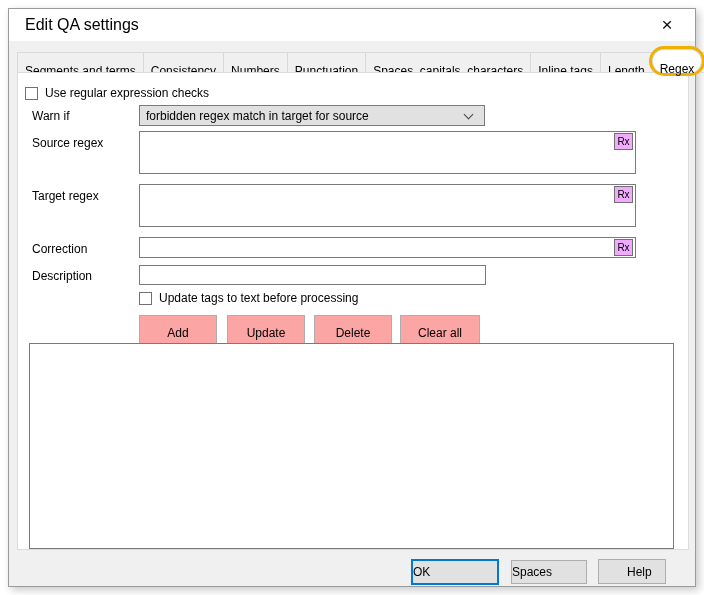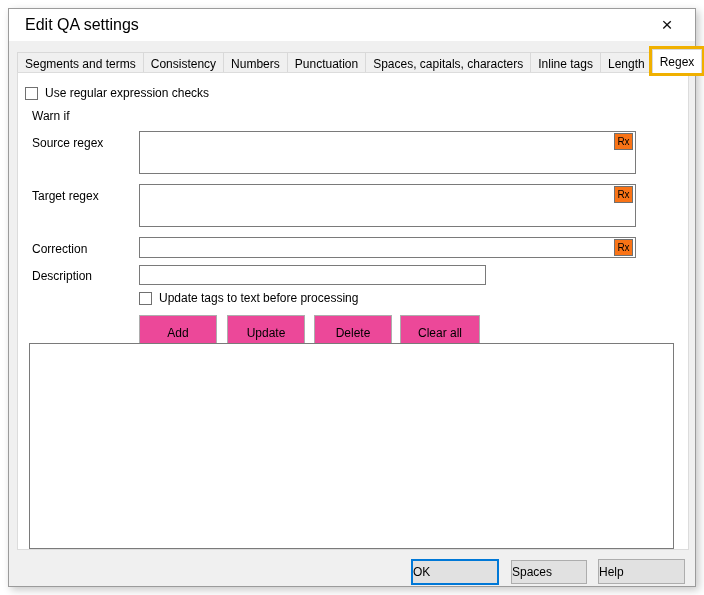--- a/index.html
+++ b/index.html
@@ -11,50 +11,50 @@
             box-shadow:3px 3px 8px rgba(0,0,0,0.22); }
 
   .titlebar { position:absolute; left:0; top:0; width:100%; height:32px; background:#ffffff; }
   .title { position:absolute; left:16px; top:0; line-height:32px; font-size:16px; }
   .close-btn { position:absolute; right:10px; top:2px; width:36px; height:28px;
                display:flex; align-items:center; justify-content:center;
                font-size:19px; font-weight:300; color:#111; cursor:default; }
 
   
   .tabs { position:absolute; left:8px; top:40px; height:24px; display:flex; align-items:flex-end; }
-  .tab { height:21px; line-height:20px; padding:1px 7px; background:#f0f0f0;
+  .tab { height:21px; line-height:20px; padding:8px 7px; background:#f0f0f0;
          border:1px solid #d9d9d9; margin-left:-1px; white-space:nowrap; }
   .tab:first-child { margin-left:0; }
   .tab.active { height:24px; line-height:22px; background:#ffffff; border-bottom:none;
                 position:relative; z-index:3; }
-  .tab.highlighted { box-shadow:0 0 0 3px var(--hl,#f0b000); z-index:4; }
+  .tab.highlighted { box-shadow:0 0 0 3px var(--hl,#f0b000); z-index:4;border-radius:12px; }
 
   .tabpage { position:absolute; left:8px; top:63px; width:672px; height:478px;
              background:#ffffff; border:1px solid #dcdcdc; }
 
   
   .lbl { position:absolute; white-space:nowrap; }
   .cb-row { position:absolute; display:flex; align-items:center; gap:7px; }
   .cb-box { width:13px; height:13px; background:#fff; border:1px solid #707070; flex:0 0 auto; }
 
   .combo { position:absolute; left:121px; top:32px; width:346px; height:21px;
            background:#e1e1e1; border:1px solid #7a7a7a;
            display:flex; align-items:center; padding:0 6px; }
   .combo-text { flex:1 1 auto; white-space:nowrap; overflow:hidden; }
   .combo-arrow { width:7px; height:7px; border-right:1px solid #444; border-bottom:1px solid #444;
                  transform:rotate(45deg); margin:-3px 6px 0 0; flex:0 0 auto; }
 
   .txtarea { position:absolute; background:#fff; border:1px solid #7a7a7a; resize:none;
              font-family:"Liberation Sans", sans-serif; font-size:12px; padding:2px 22px 2px 4px; outline:none; }
   .txtline { position:absolute; background:#fff; border:1px solid #7a7a7a;
              font-family:"Liberation Sans", sans-serif; font-size:12px; padding:0 4px; outline:none; }
-  .rx-btn { position:absolute; width:19px; height:17px; background:#f97316; border:1px solid #707070;
+  .rx-btn { position:absolute; width:19px; height:17px; background:#f0abfc; border:1px solid #707070;
             font-size:10px; line-height:15px; text-align:center; z-index:2; }
 
-  .act-btn { position:absolute; top:242px; height:35px; background:#ec4899; border:1px solid #adadad;
+  .act-btn { position:absolute; top:242px; height:35px; background:#fca5a5; border:1px solid #adadad;
              font-family:"Liberation Sans", sans-serif; font-size:12px; text-align:center; }
 
   .listbox { position:absolute; left:11px; top:270px; width:645px; height:206px;
              background:#fff; border:1px solid #7a7a7a; }
 
   .foot-btn { position:absolute; background:#e1e1e1; border:1px solid #adadad;
               font-family:"Liberation Sans", sans-serif; font-size:12px; text-align:left; }
   .foot-btn.default { border:2px solid var(--accent,#0078d7); }
 </style>
 </head>
@@ -80,20 +80,24 @@
   </div>
 
   <div class="tabpage">
 
     <div class="cb-row" style="left:7px; top:13px;">
       <span class="cb-box"></span>
       <span class="lbl" style="position:static;">Use regular expression checks</span>
     </div>
 
     <div class="lbl" style="left:14px; top:36px;">Warn if</div>
+    <div class="combo">
+      <span class="combo-text">forbidden regex match in target for source</span>
+      <span class="combo-arrow"></span>
+    </div>
 
     <div class="lbl" style="left:14px; top:63px;">Source regex</div>
     <textarea class="txtarea" style="left: 121px; top: 58px; width: 497px; height: 43px;"></textarea>
     <div class="rx-btn" style="left:596px; top:60px;">Rx</div>
 
     <div class="lbl" style="left:14px; top:116px;text-align:right;">Target regex</div>
     <textarea class="txtarea" style="left: 121px; top: 111px; width: 497px; height: 43px;"></textarea>
     <div class="rx-btn" style="left:596px; top:113px;">Rx</div>
 
     <div class="lbl" style="left:14px; top:169px;">Correction</div>
@@ -111,14 +115,14 @@
     <button class="act-btn" style="left:121px; width:78px;">Add</button>
     <button class="act-btn" style="left:209px; width:78px;">Update</button>
     <button class="act-btn" style="left:296px; width:78px;">Delete</button>
     <button class="act-btn" style="left:382px; width:80px;">Clear all</button>
 
     <div class="listbox"></div>
   </div>
 
   <button class="foot-btn default" style="left:402px; top:550px; width:88px; height:26px;">OK</button>
   <button class="foot-btn" style="left:502px; top:551px; width:76px; height:24px;">Spaces</button>
-  <button class="foot-btn" style="left:589px; top:550px; width:87px; height:25px;">Help</button>
+  <button class="foot-btn" style="left:589px; top:550px; width:68px; height:25px;padding-left:28px;">Help</button>
 </div>
 
 </body></html>

